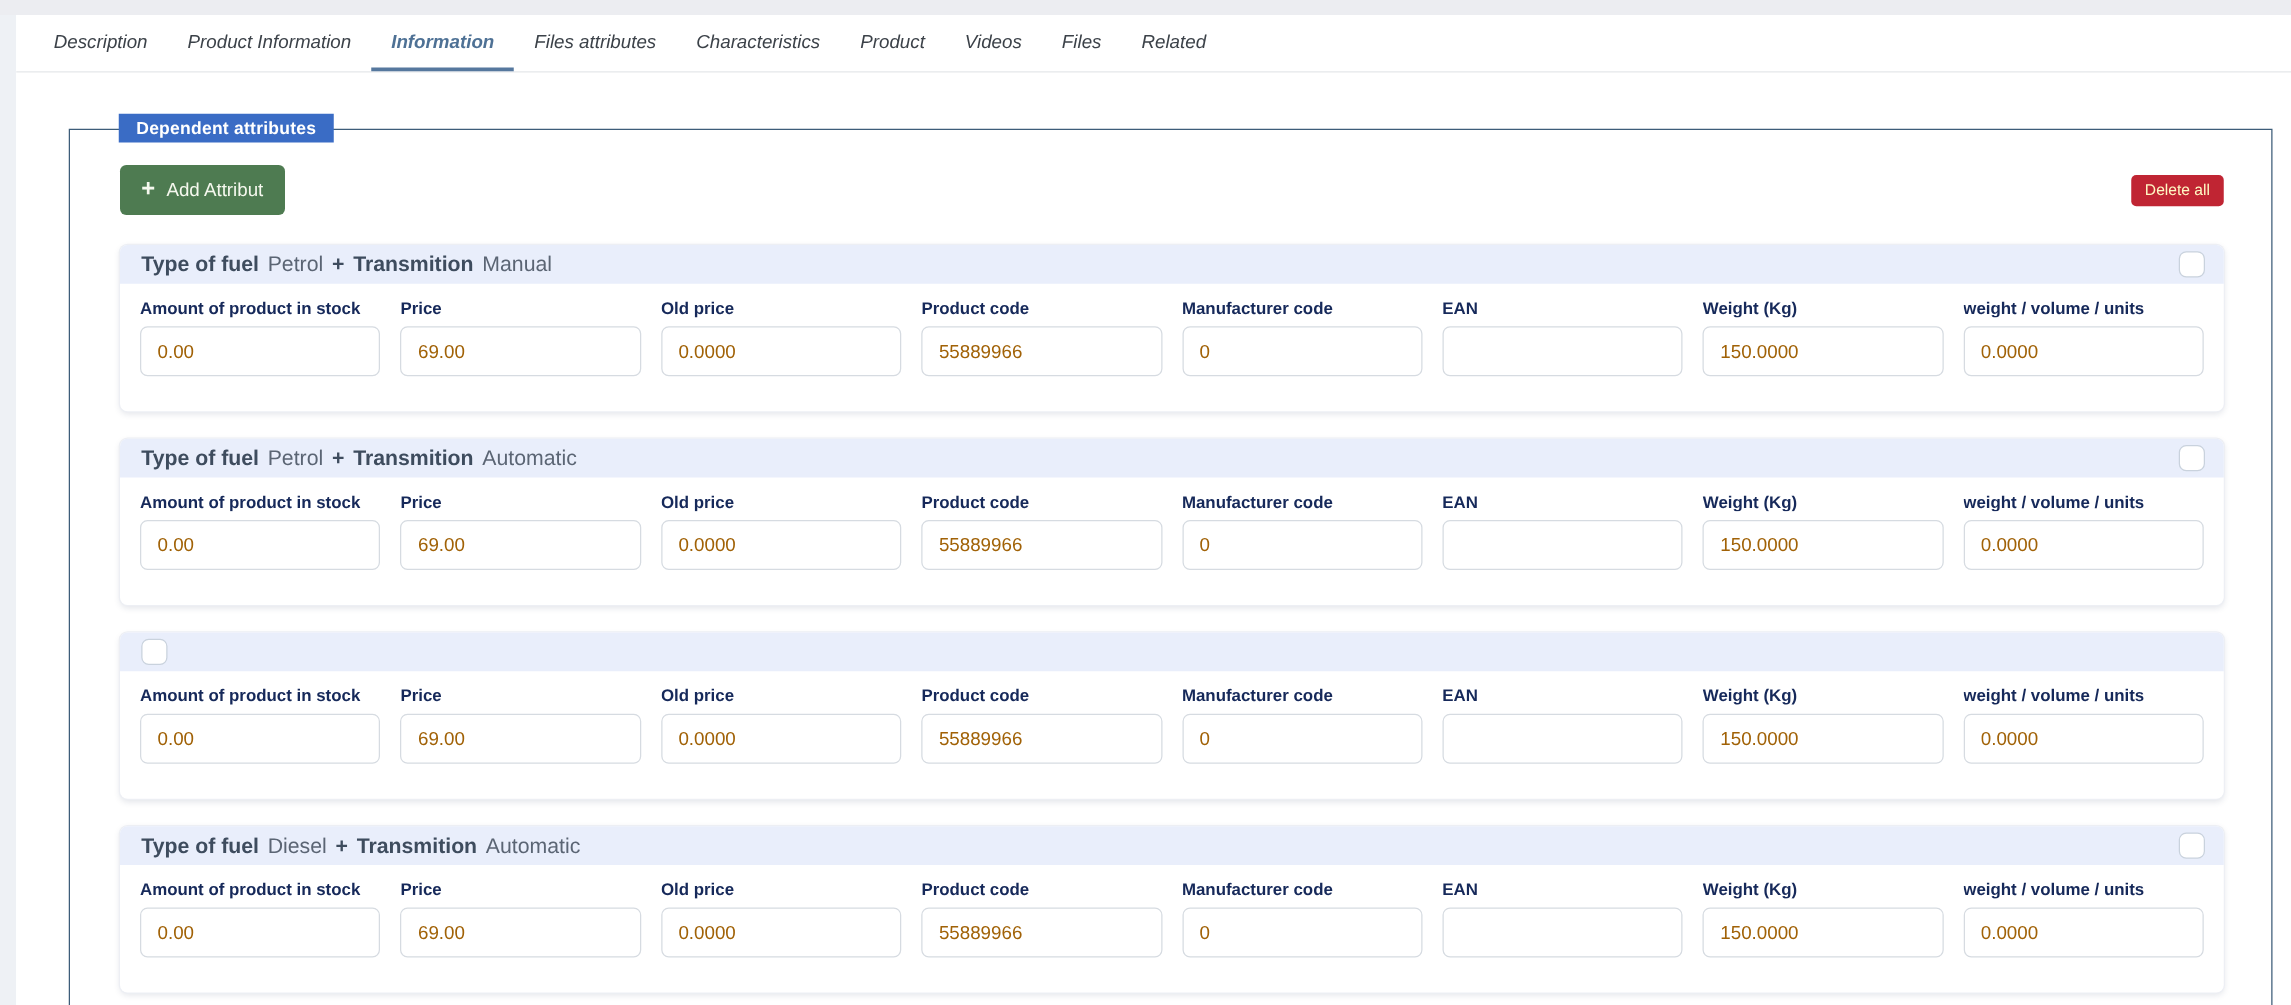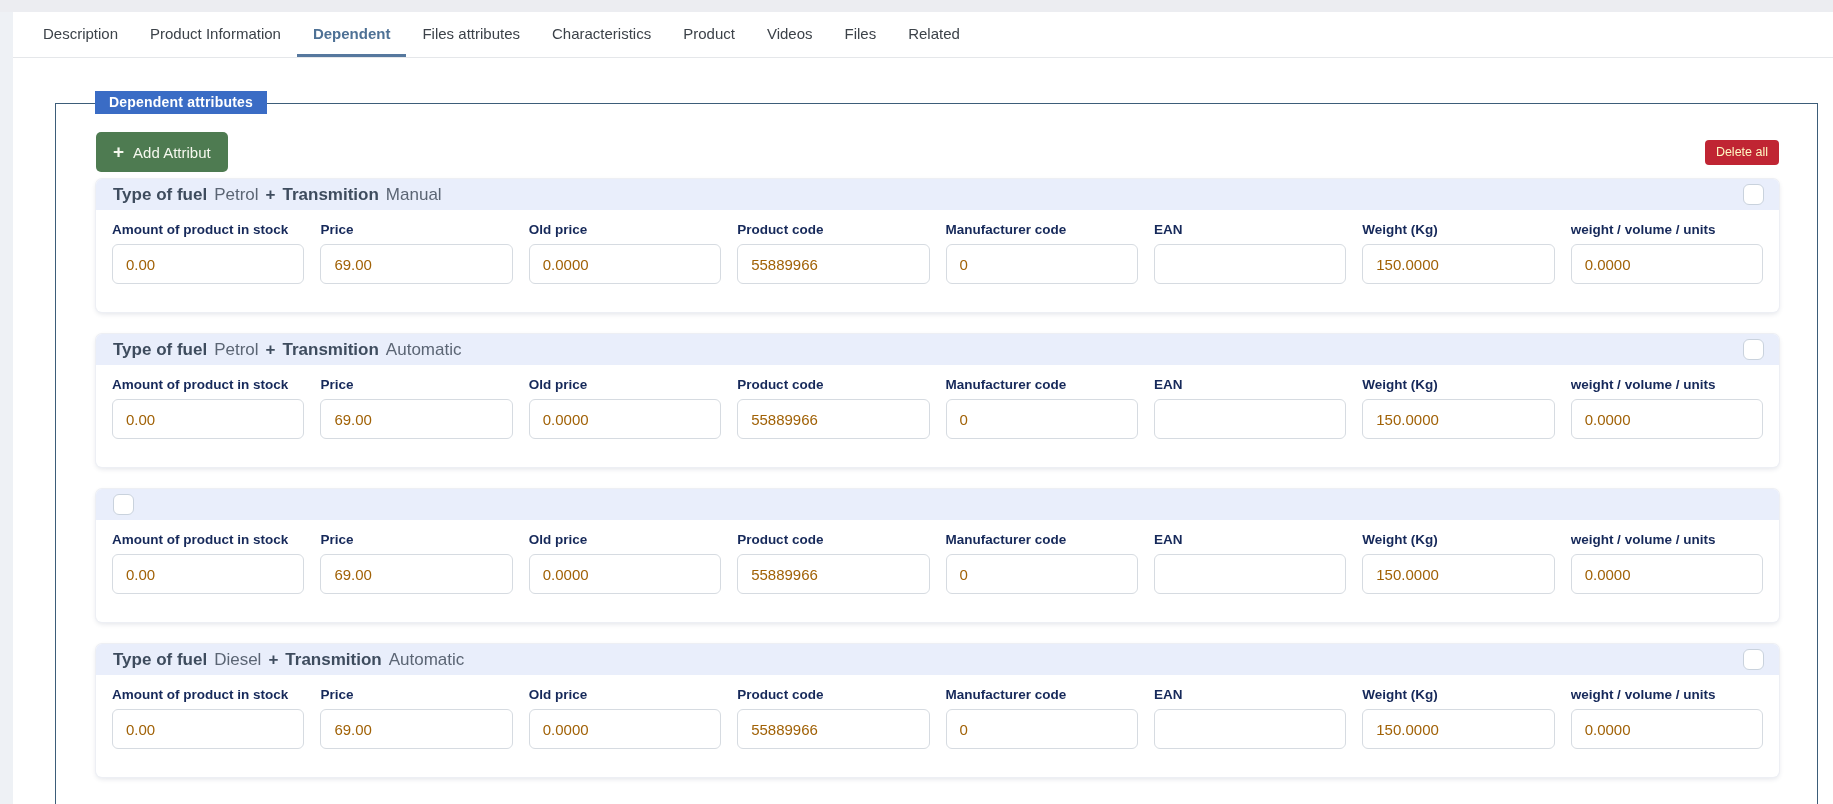--- a/index.html
+++ b/index.html
@@ -6,21 +6,21 @@
   body{
     width:1833px;height:804px;overflow:hidden;position:relative;
     background:#ffffff;font-family:"Liberation Sans",sans-serif;
     -webkit-font-smoothing:antialiased;
   }
   .top-strip{position:absolute;top:0;left:0;width:1833px;height:12px;background:#ecEEf2;background:#ecedf1;}
   .left-strip{position:absolute;top:12px;left:0;width:13px;height:792px;background:#eef1f5;}
   .card{position:absolute;left:13px;top:12px;width:1820px;height:792px;background:#fff;}
 
   
-  .tabbar{height:45px;display:flex;align-items:stretch;padding:0 14px;border-bottom:1px solid #e5e7ea;}
+  .tabbar{height:45px;display:flex;align-items:stretch;padding:0 14px;border-bottom:1px solid #e5e7ea;font-style:italic;}
   .tab{
     padding:0 16px;font-size:15px;color:#3c4249;display:flex;align-items:center;
     cursor:pointer;white-space:nowrap;border-bottom:3px solid transparent;box-sizing:border-box;
   }
   .tab.active{color:#4e7195;font-weight:700;border-bottom-color:#56789e;}
 
   
   .panel{
     position:relative;margin:45px 15px 0 42px;height:760px;box-sizing:border-box;
     border:1.5px solid #3d5d79;padding:28px 38px 0 40px;
@@ -36,21 +36,21 @@
     border:none;border-radius:5px;padding:0 17px;height:40px;font-size:15px;
     font-family:inherit;cursor:pointer;
   }
   .btn-add .plus{font-size:19px;font-weight:700;line-height:1;margin-top:-2px;}
   .btn-delete{
     background:#c02533;color:#fef9c3;border:none;border-radius:4px;height:25px;
     padding:0 11px;font-size:12.5px;font-family:inherit;cursor:pointer;
   }
 
   
-  .sections{margin-top:7px;}
+  .sections{margin-top:24px;}
   .section-card{
     background:#fff;border-radius:6px;margin-bottom:22px;
     box-shadow:0 0 0 1px #edeff4, 0 2px 5px rgba(28,44,84,.13);
   }
   .section-header{
     background:#e9eefb;border-radius:6px 6px 0 0;height:31px;
     display:flex;align-items:center;justify-content:space-between;padding:0 15px 0 17px;
   }
   .section-title{font-size:17px;color:#5b6574;white-space:nowrap;}
   .section-title span{margin-right:7px;}
@@ -73,21 +73,21 @@
 <body>
 
 <div class="top-strip"></div>
 <div class="left-strip"></div>
 
 <div class="card">
 
   <div class="tabbar">
     <div class="tab">Description</div>
     <div class="tab">Product Information</div>
-    <div class="tab active">Dependent</div>
+    <div class="tab active">Information</div>
     <div class="tab">Files attributes</div>
     <div class="tab">Characteristics</div>
     <div class="tab">Product</div>
     <div class="tab">Videos</div>
     <div class="tab">Files</div>
     <div class="tab">Related</div>
   </div>
 
   <div class="panel">
     <span class="legend">Dependent attributes</span>

